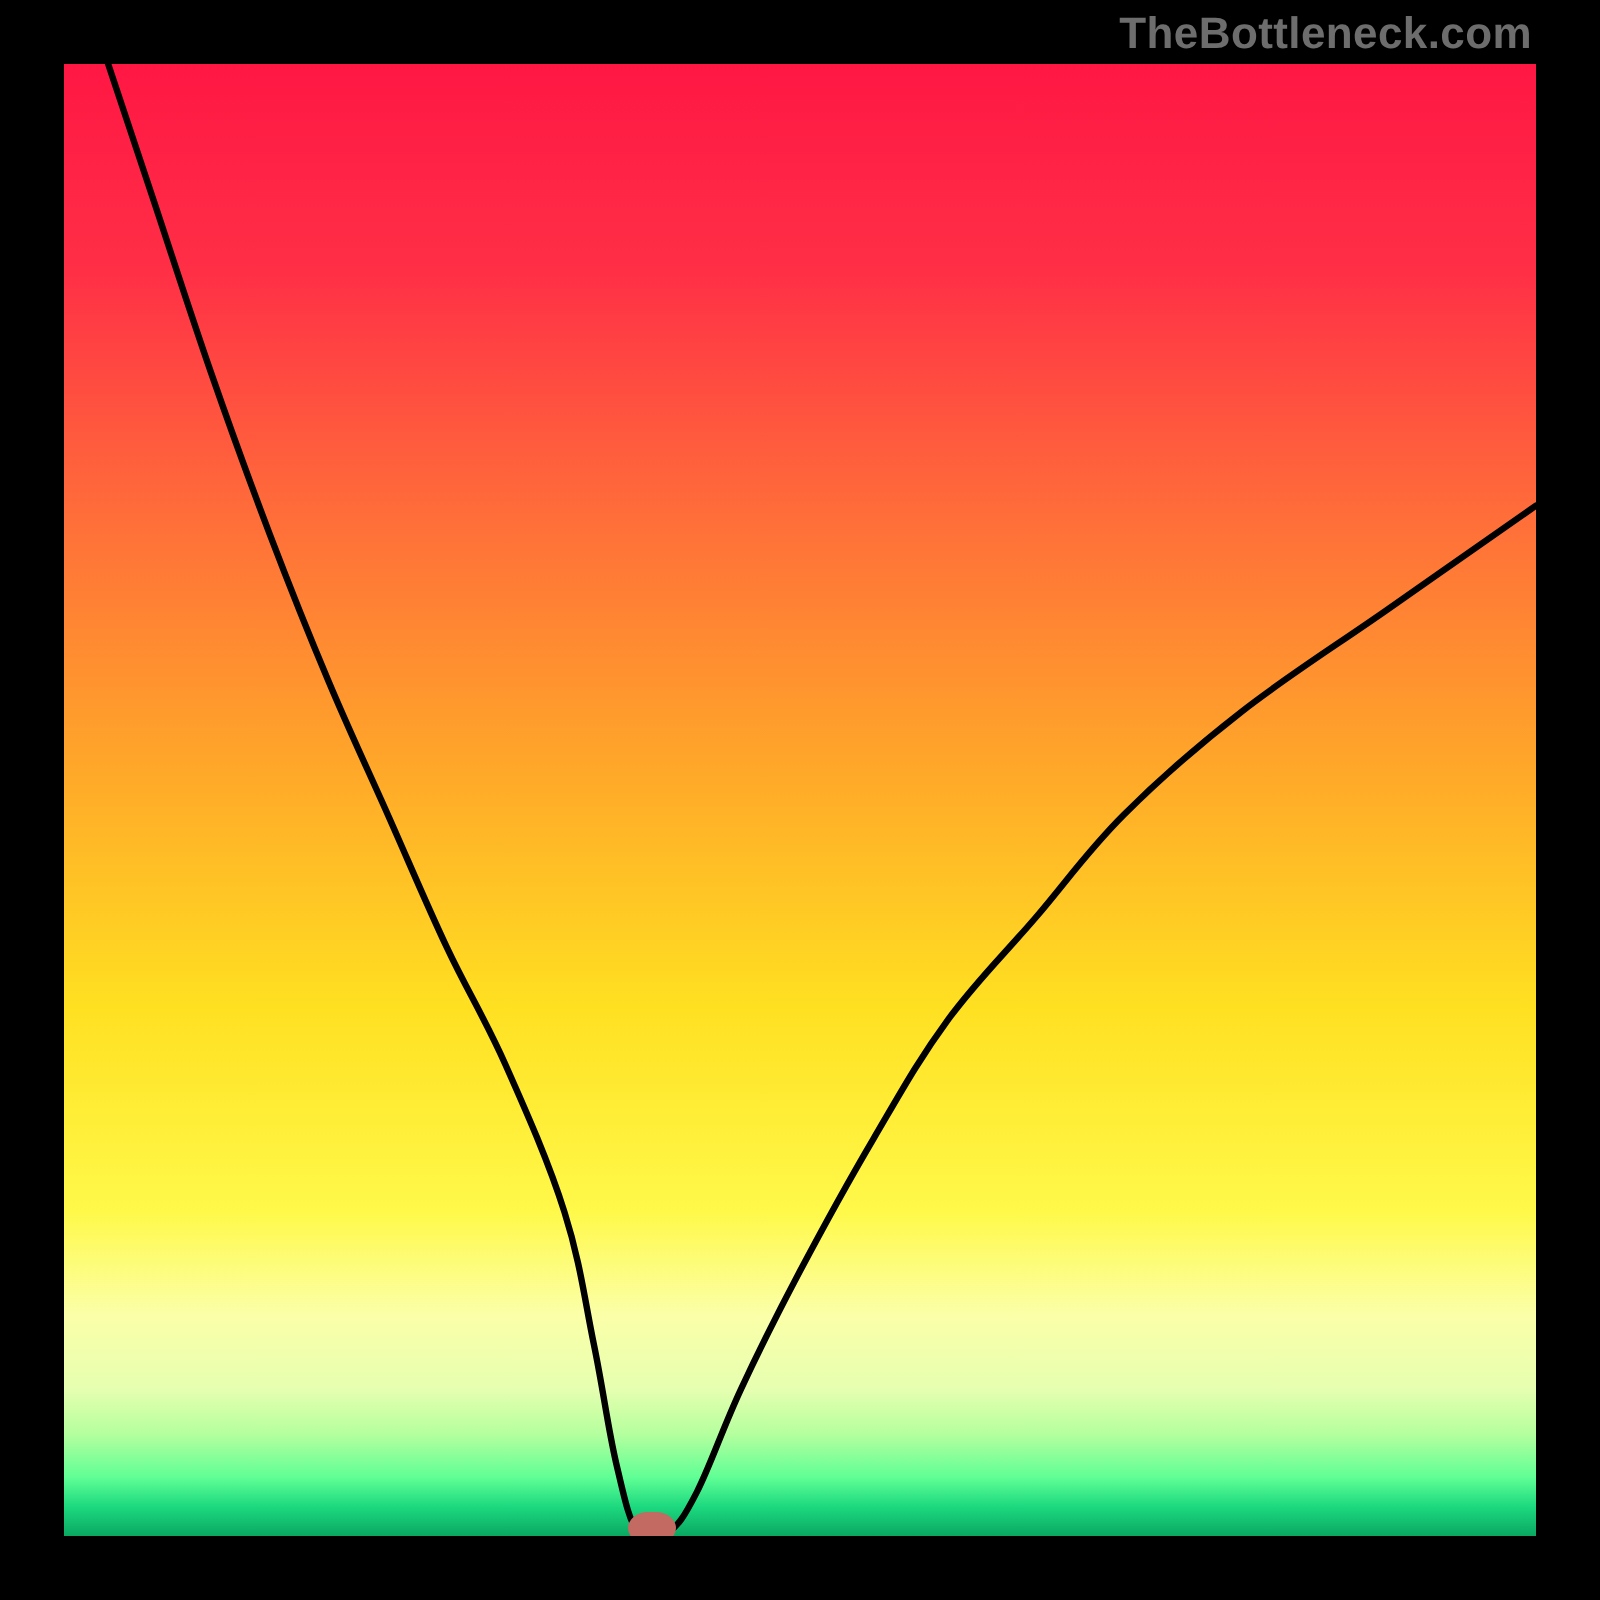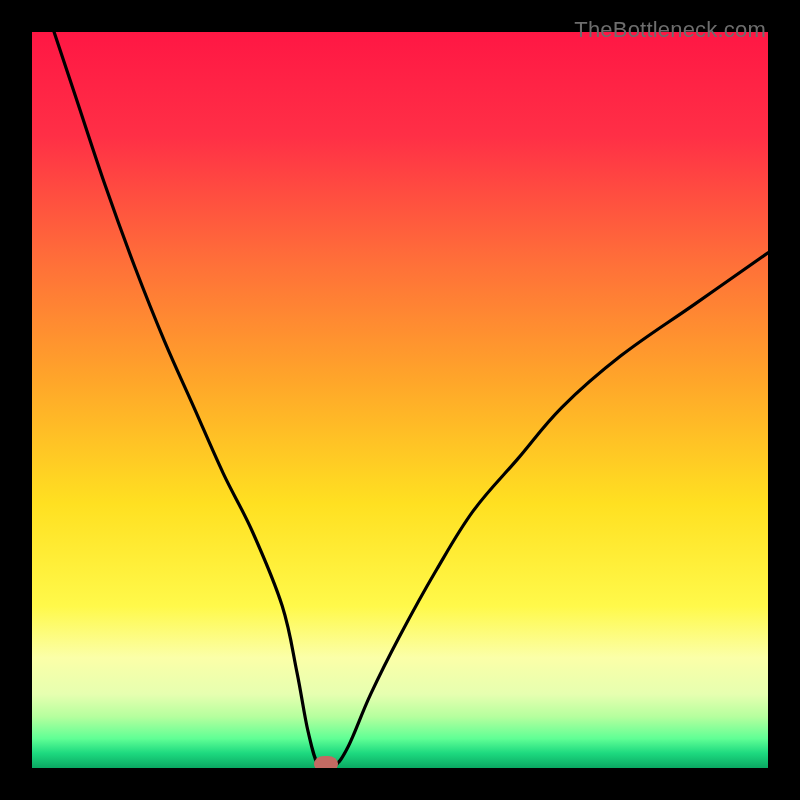--- a/index.html
+++ b/index.html
@@ -45,23 +45,22 @@
     position: absolute;
     border-radius: 50% / 60%;
     transform: translate(-50%, -50%);
   }
   .watermark {
     position: absolute;
     top: 4px;
     right: 34px;
     color: #6d6d6d;
     font-size: 22px;
-    font-weight: 400;
+    font-weight: 700;
     letter-spacing: 0.2px;
-    margin-top: 13px;
   }
 </style>
 </head>
 <body>
 
 <div class="frame">
 
   <div class="plot-area">
 
     <svg class="gradient-bg" viewBox="0 0 736 736" preserveAspectRatio="none">

